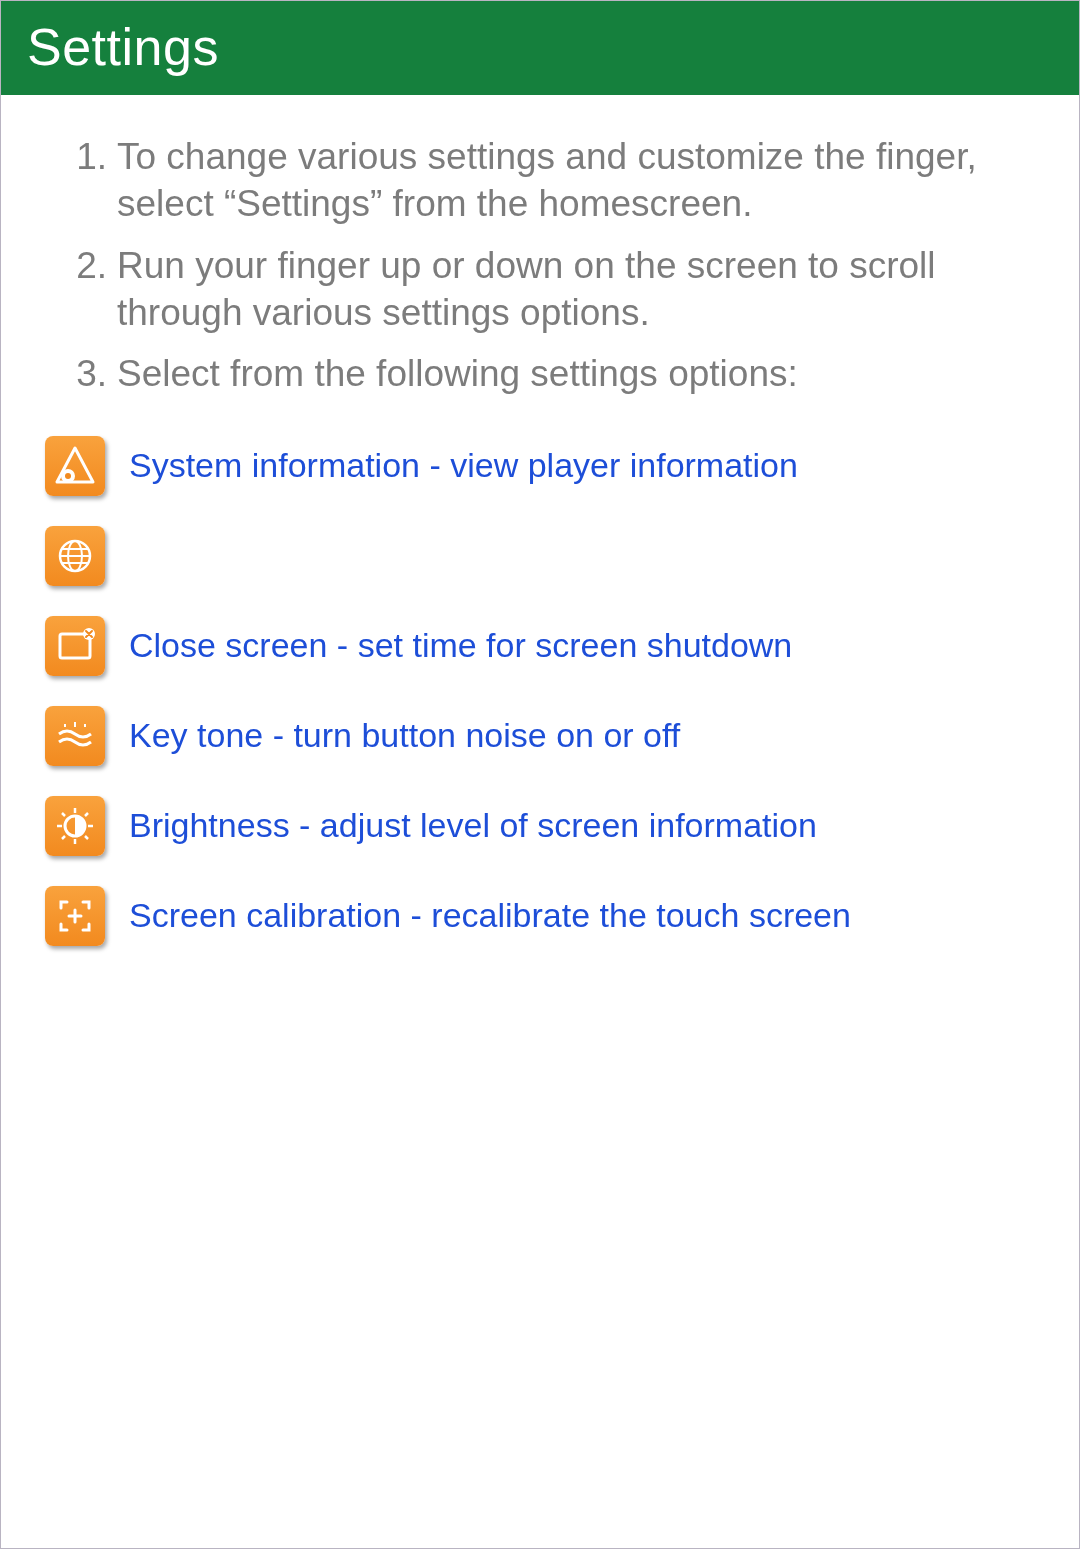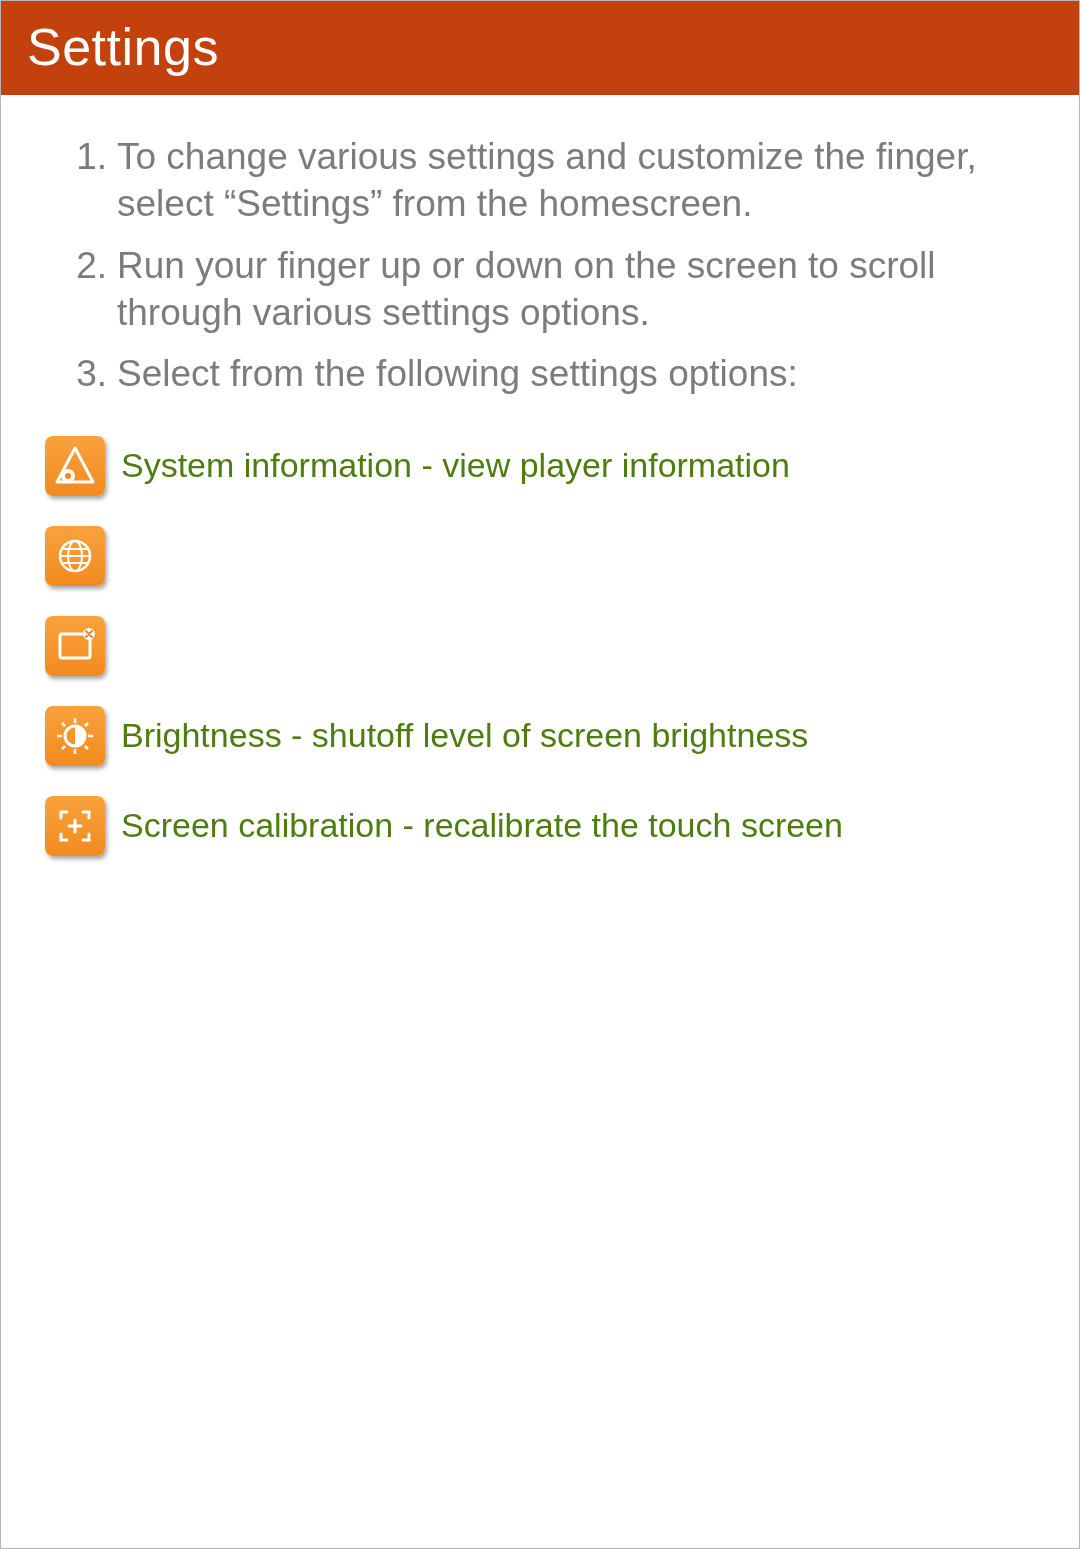--- a/index.html
+++ b/index.html
@@ -4,21 +4,21 @@
 <style>
   * { box-sizing: border-box; margin: 0; padding: 0; }
   html, body { width: 1080px; height: 1549px; background: #ffffff; font-family: "Helvetica Neue", Arial, sans-serif; }
   .page {
     width: 1080px;
     height: 1549px;
     border: 1px solid #b9b4c2;
     background: #ffffff;
   }
   .header {
-    background: #c2410c;
+    background: #15803d;
     color: #ffffff;
     font-size: 52px;
     font-weight: 400;
     padding: 16px 26px 18px 26px;
     letter-spacing: 0.5px;
   }
   .content {
     padding: 24px 44px 24px 44px;
   }
   .steps {
@@ -55,22 +55,22 @@
     background: linear-gradient(to bottom, #f9a23d, #f28a1f);
     box-shadow: 2px 3px 4px rgba(0,0,0,0.35);
     flex-shrink: 0;
     display: flex;
     align-items: center;
     justify-content: center;
     position: relative;
   }
   .option-label {
     font-size: 34px;
-    color: #4d7c0f;
-    padding-left: 16px;
+    color: #1d4ed8;
+    padding-left: 24px;
     font-weight: 300;
     letter-spacing: 0px;
   }
   svg { display:block; }
 </style>
 </head>
 <body>
 
 <div class="page">
   <div class="header">
@@ -123,41 +123,54 @@
 
 
       <div class="option-row">
         <div class="icon">
           <svg width="44" height="44" viewBox="0 0 44 44">
             <rect x="7" y="10" width="30" height="24" rx="2" fill="none" stroke="#ffffff" stroke-width="3"></rect>
             <circle cx="36" cy="10" r="6" fill="#ffffff"></circle>
             <path d="M33 7 L39 13 M39 7 L33 13" stroke="#f28a1f" stroke-width="2" stroke-linecap="round"></path>
           </svg>
         </div>
+        <div class="option-label">Close screen - set time for screen shutdown</div>
       </div>
 
+      <div class="option-row">
+        <div class="icon">
+          <svg width="44" height="44" viewBox="0 0 44 44">
+            <line x1="12" y1="13" x2="12" y2="10" stroke="#ffffff" stroke-width="2"></line>
+            <line x1="22" y1="13" x2="22" y2="8" stroke="#ffffff" stroke-width="2"></line>
+            <line x1="32" y1="13" x2="32" y2="10" stroke="#ffffff" stroke-width="2"></line>
+            <path d="M6 20 Q14 14 22 20 T38 20" fill="none" stroke="#ffffff" stroke-width="3"></path>
+            <path d="M6 28 Q14 22 22 28 T38 28" fill="none" stroke="#ffffff" stroke-width="3"></path>
+          </svg>
+        </div>
+        <div class="option-label">Key tone - turn button noise on or off</div>
+      </div>
 
       <div class="option-row">
         <div class="icon">
           <svg width="44" height="44" viewBox="0 0 44 44">
             <circle cx="22" cy="22" r="10" fill="none" stroke="#ffffff" stroke-width="3"></circle>
             <path d="M22 12 A10 10 0 0 1 22 32 Z" fill="#ffffff"></path>
             <g stroke="#ffffff" stroke-width="2.5">
               <line x1="22" y1="4" x2="22" y2="9"></line>
               <line x1="22" y1="35" x2="22" y2="40"></line>
               <line x1="4" y1="22" x2="9" y2="22"></line>
               <line x1="35" y1="22" x2="40" y2="22"></line>
               <line x1="9" y1="9" x2="12" y2="12"></line>
               <line x1="32" y1="32" x2="35" y2="35"></line>
               <line x1="9" y1="35" x2="12" y2="32"></line>
               <line x1="32" y1="12" x2="35" y2="9"></line>
             </g>
           </svg>
         </div>
-        <div class="option-label">Brightness - shutoff level of screen brightness</div>
+        <div class="option-label">Brightness - adjust level of screen information</div>
       </div>
 
       <div class="option-row">
         <div class="icon">
           <svg width="44" height="44" viewBox="0 0 44 44">
             <g stroke="#ffffff" stroke-width="3" fill="none" stroke-linecap="round">
               <path d="M8 14 L8 8 L14 8"></path>
               <path d="M30 8 L36 8 L36 14"></path>
               <path d="M36 30 L36 36 L30 36"></path>
               <path d="M14 36 L8 36 L8 30"></path>

